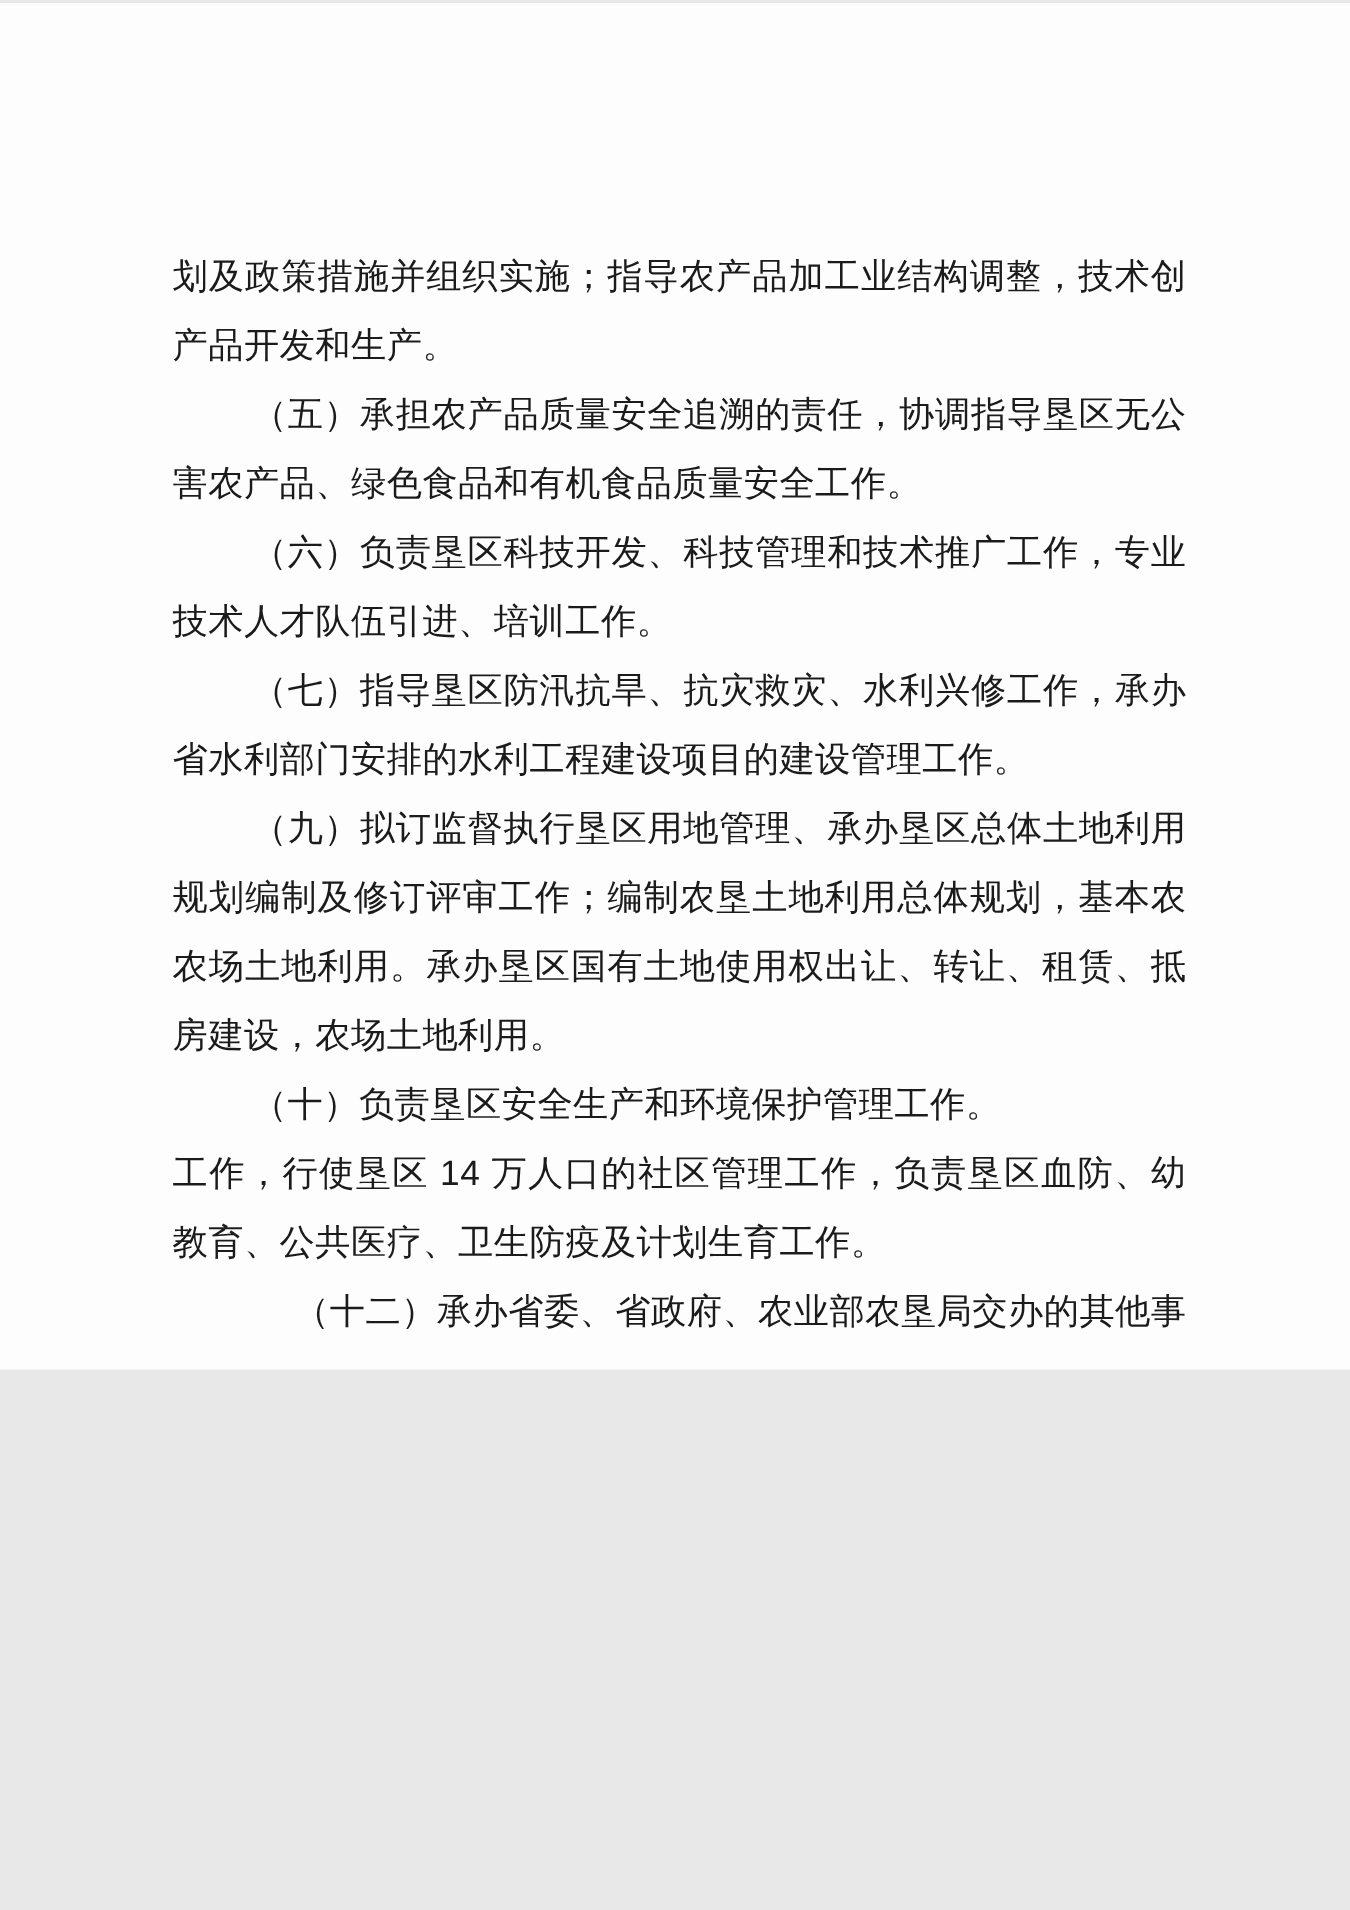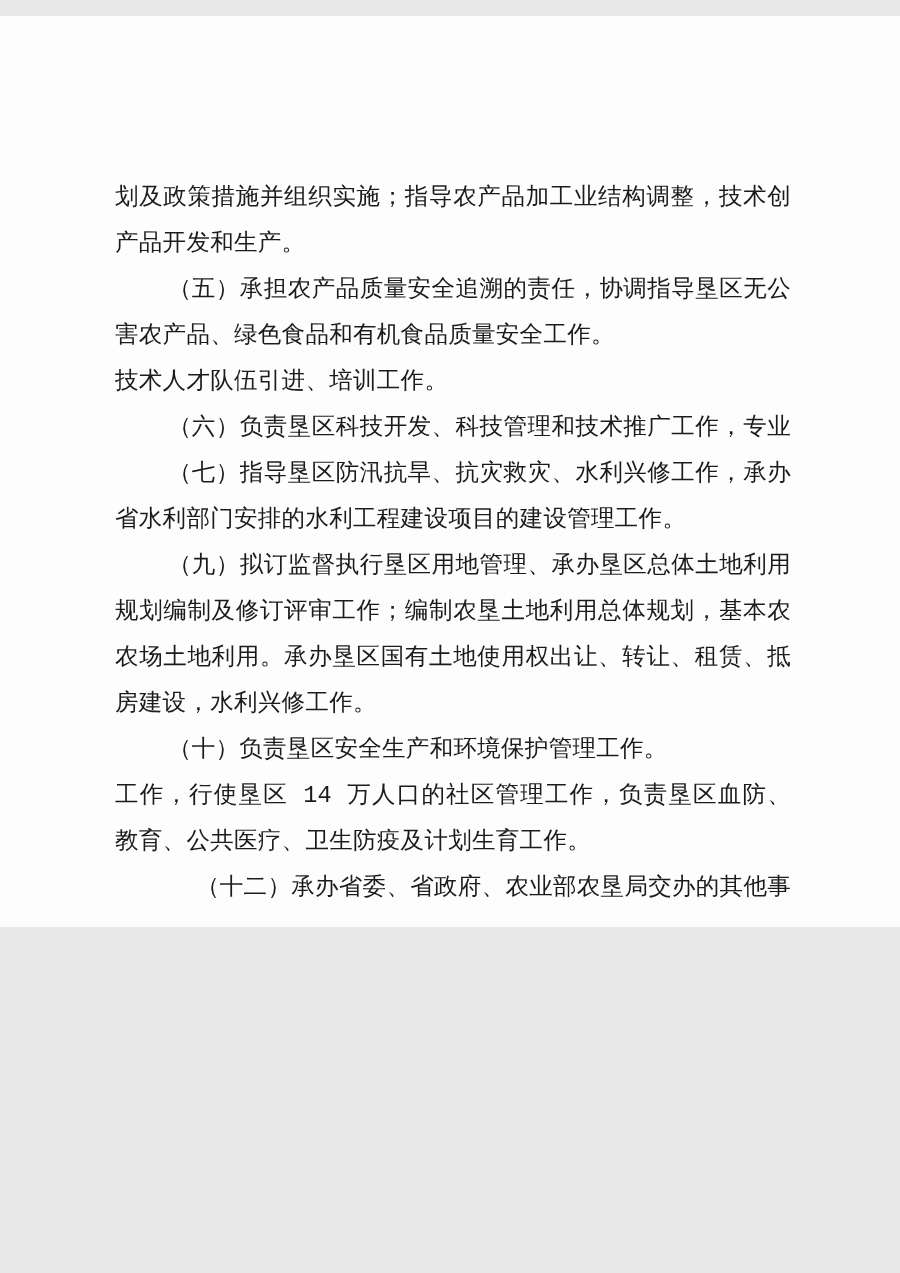--- a/index.html
+++ b/index.html
@@ -4,24 +4,24 @@
 <style>
   html, body {
     margin: 0;
     padding: 0;
     background: #e8e8e8;
   }
   .page {
     position: relative;
     width: 900px;
     height: 911px;
-    margin: 16px auto;
+    margin: 2px auto;
     background: #fdfdfd;
     overflow: hidden;
-    font-family: Liberation Mono, monospace;
+    font-family: Liberation Sans, sans-serif;
   }
   .content {
     position: absolute;
     left: 115px;
     top: 159px;
     width: 676px;
     color: #1b1b1b;
   }
   .line {
     font-size: 23.5px;
@@ -52,27 +52,27 @@
 </style>
 </head>
 <body>
 
 <div class="page">
   <div class="content">
       <div class="line">划及政策措施并组织实施；指导农产品加工业结构调整，技术创</div>
       <div class="line para-end">产品开发和生产。</div>
       <div class="line indent">（五）承担农产品质量安全追溯的责任，协调指导垦区无公</div>
       <div class="line para-end">害农产品、绿色食品和有机食品质量安全工作。</div>
+      <div class="line indent">（六）负责垦区科技开发、科技管理和技术推广工作，专业</div>
       <div class="line para-end">技术人才队伍引进、培训工作。</div>
-      <div class="line indent">（六）负责垦区科技开发、科技管理和技术推广工作，专业</div>
       <div class="line indent">（七）指导垦区防汛抗旱、抗灾救灾、水利兴修工作，承办</div>
       <div class="line para-end">省水利部门安排的水利工程建设项目的建设管理工作。</div>
       <div class="line indent">（九）拟订监督执行垦区用地管理、承办垦区总体土地利用</div>
       <div class="line">规划编制及修订评审工作；编制农垦土地利用总体规划，基本农</div>
       <div class="line">农场土地利用。承办垦区国有土地使用权出让、转让、租赁、抵</div>
-      <div class="line para-end">房建设，水利兴修工作。</div>
+      <div class="line para-end">房建设，农场土地利用。</div>
       <div class="line para-end indent">（十）负责垦区安全生产和环境保护管理工作。</div>
       <div class="line">工作，行使垦区 14 万人口的社区管理工作，负责垦区血防、幼儿</div>
       <div class="line para-end">教育、公共医疗、卫生防疫及计划生育工作。</div>
       <div class="line para-end indent">（十二）承办省委、省政府、农业部农垦局交办的其他事项。</div>
     </div>
   <div class="footer">-4-</div>
 </div>
 
 </body></html>

